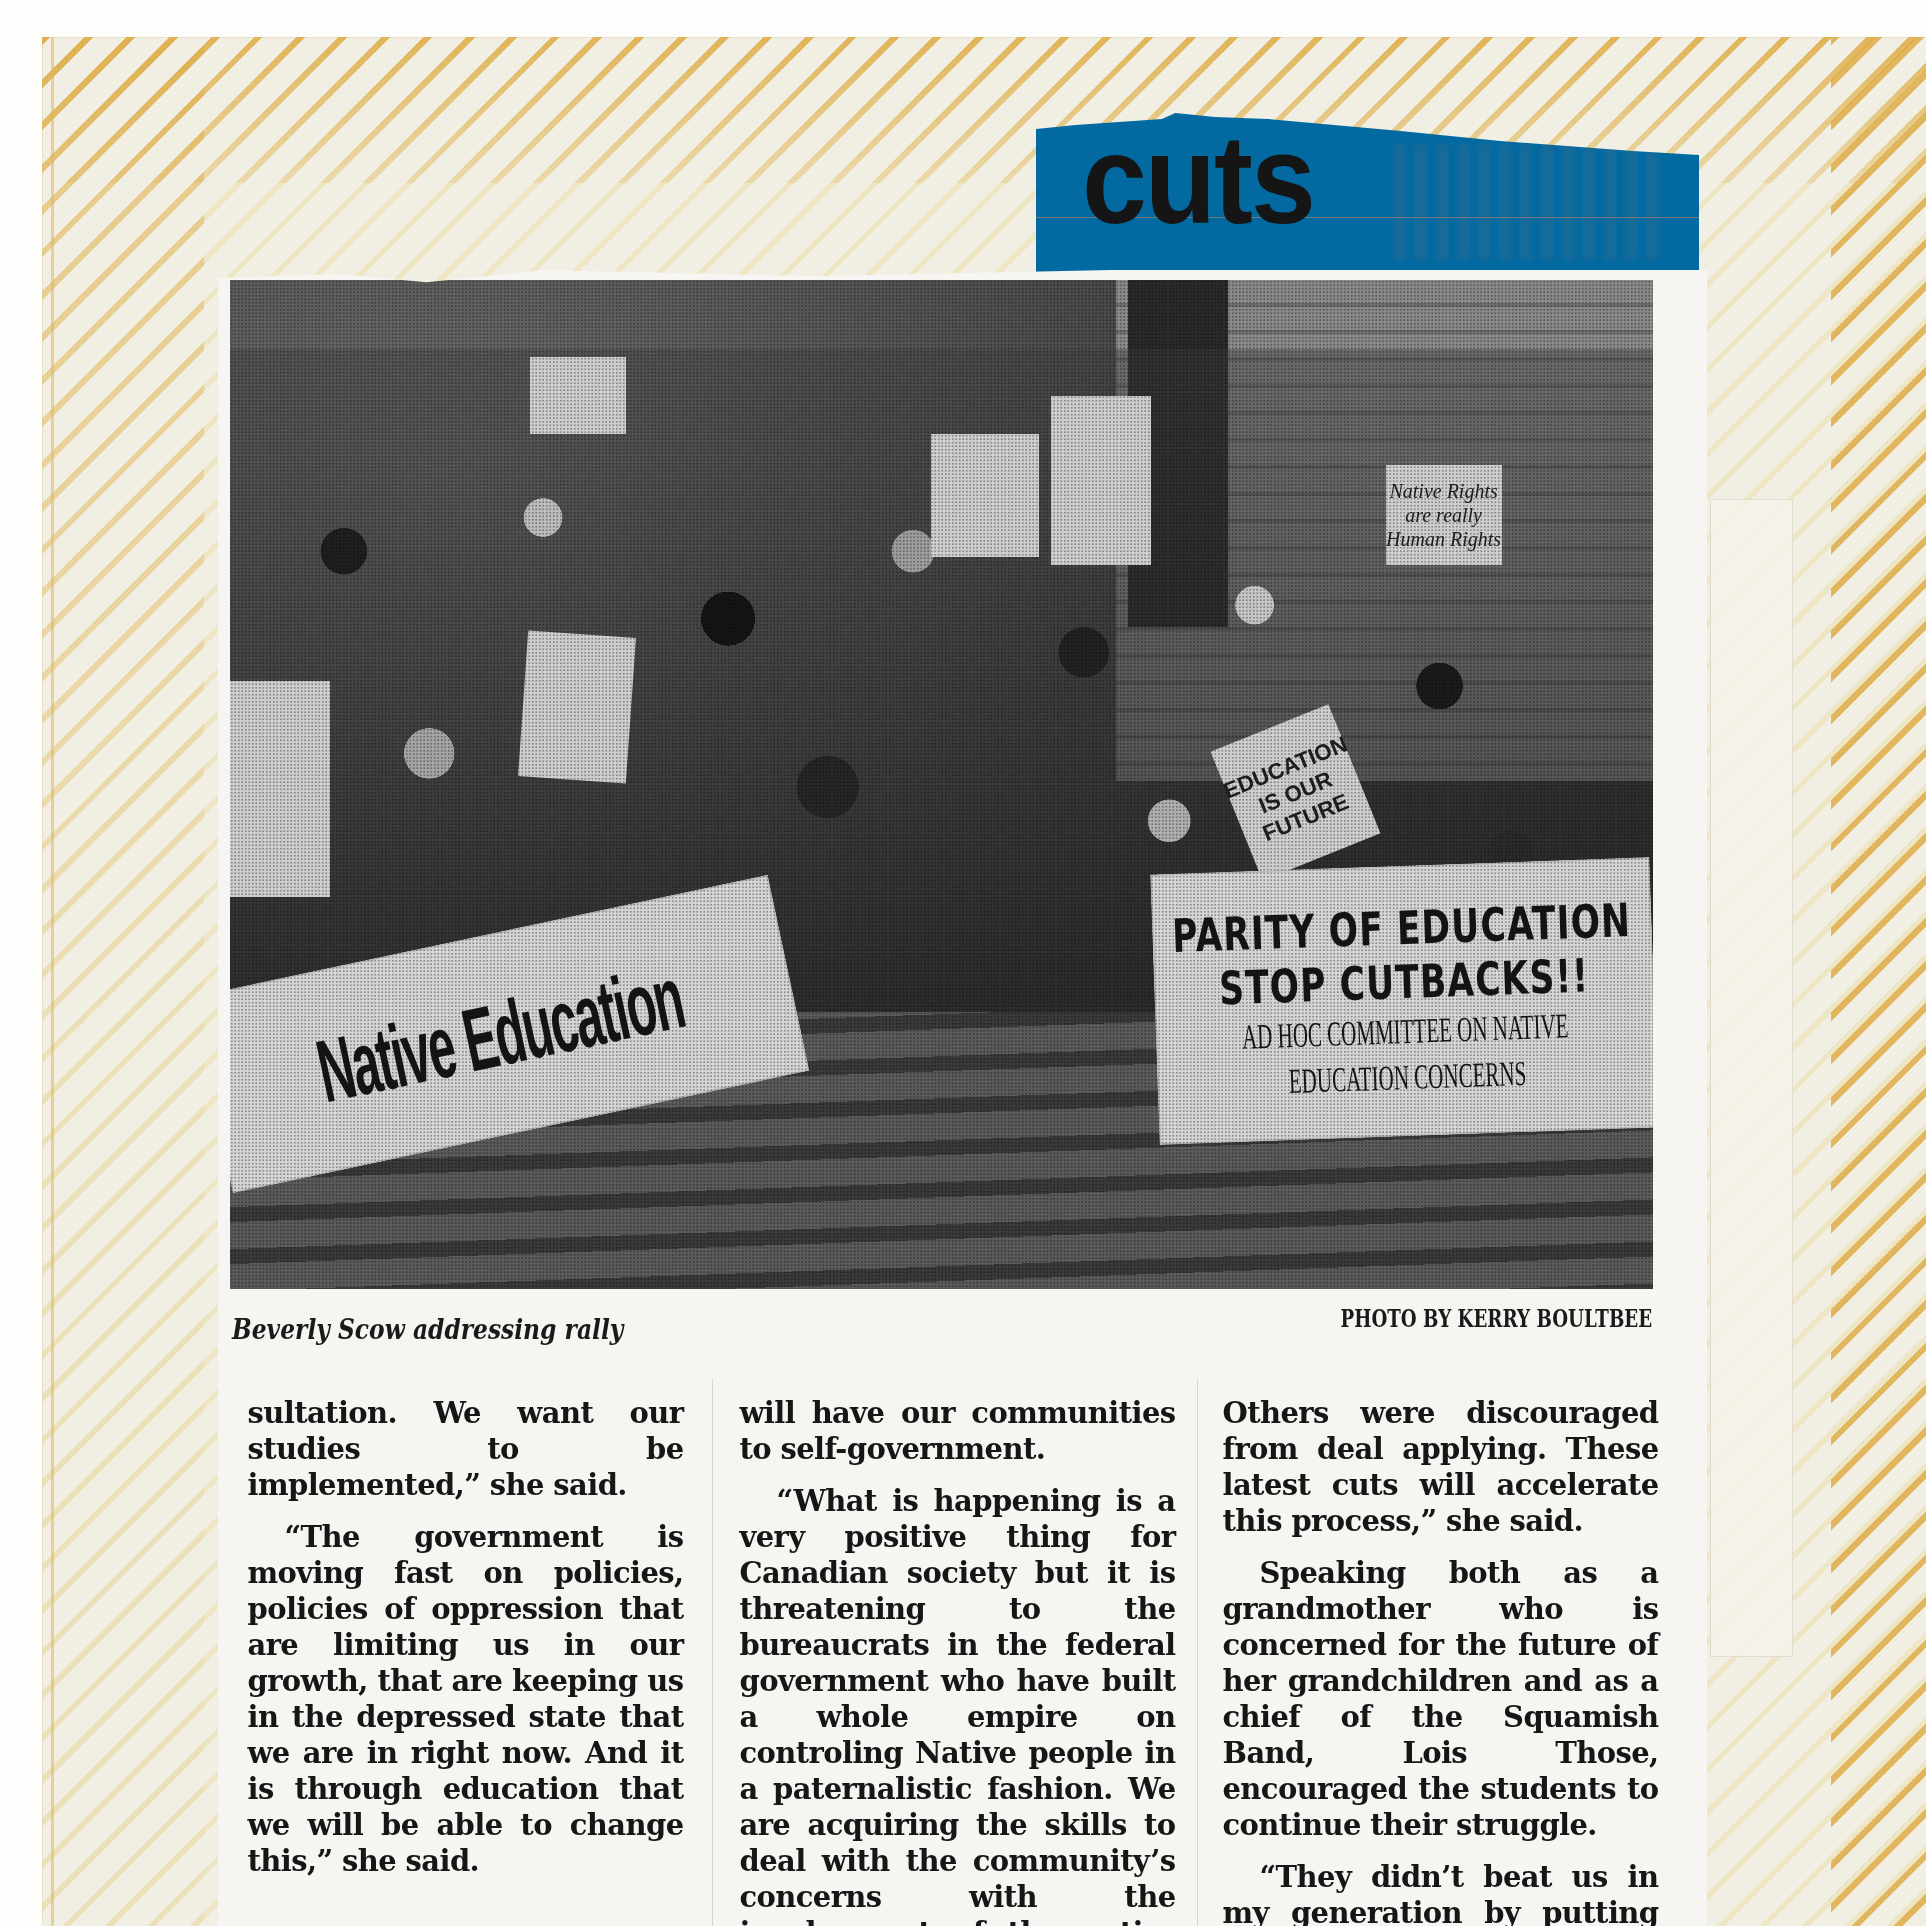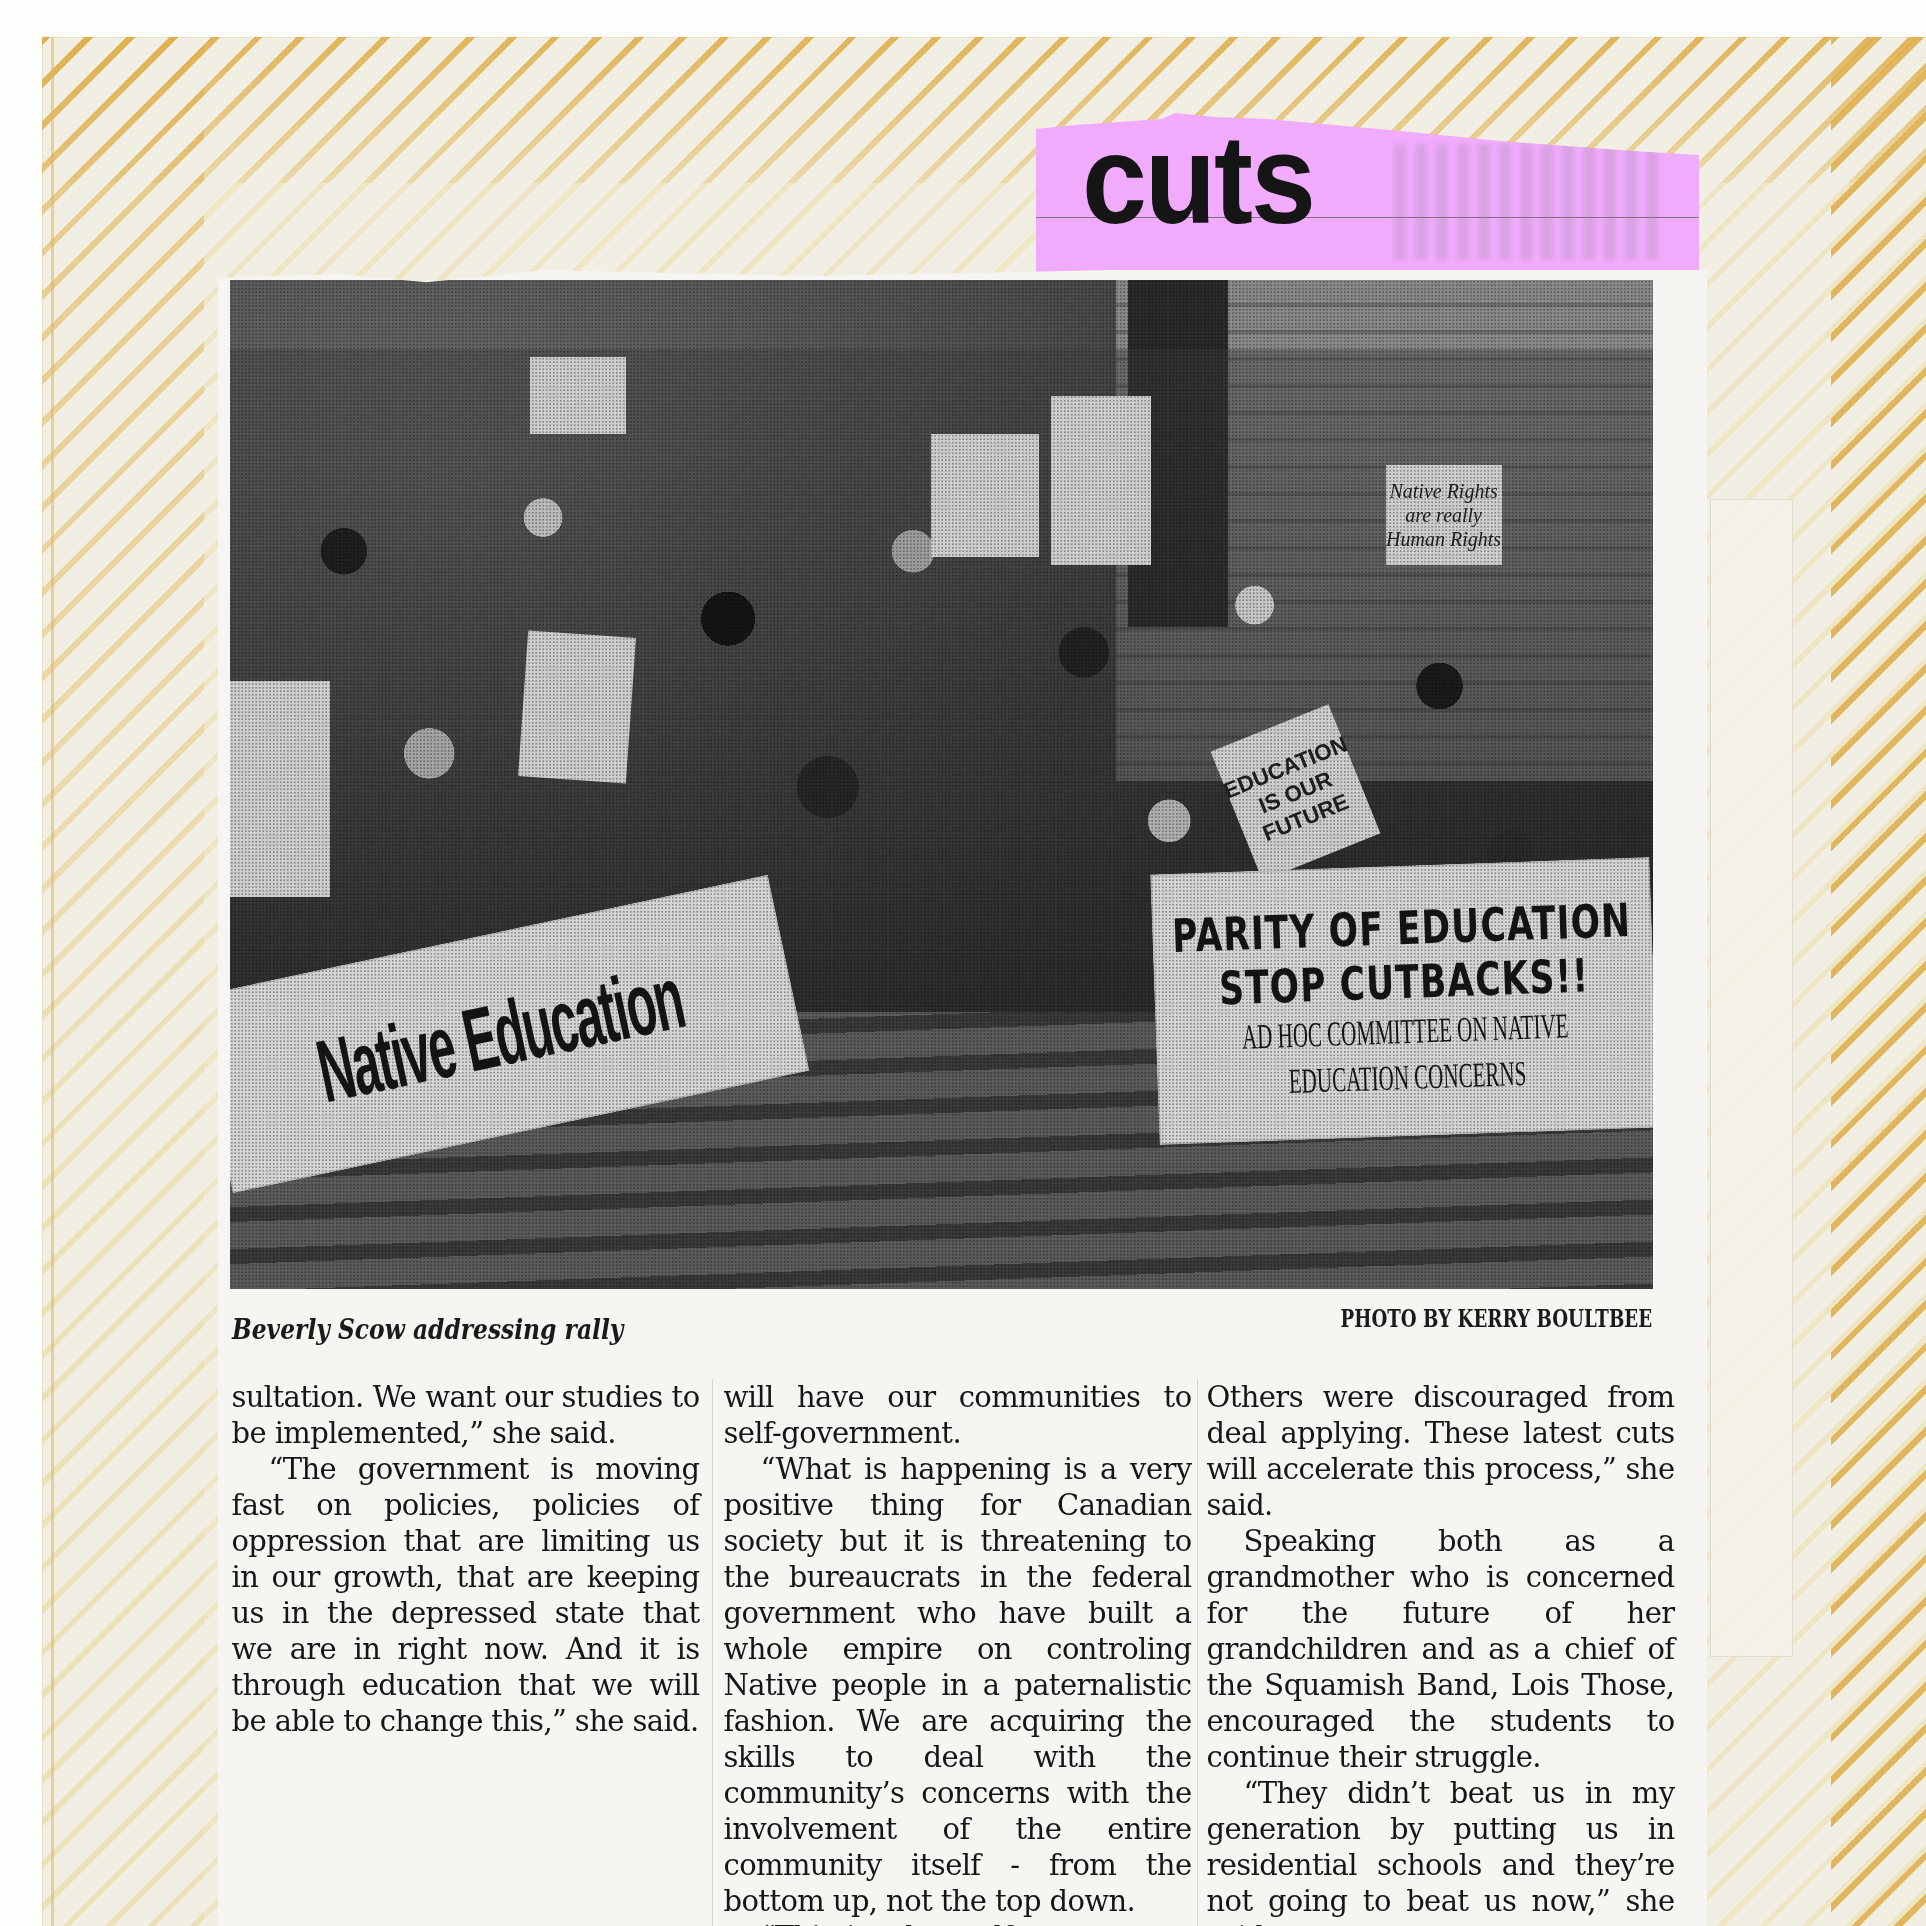--- a/index.html
+++ b/index.html
@@ -30,21 +30,21 @@
     background:rgba(222,182,90,0.55);
   }
   .tape {
     position:absolute; background:rgba(245,243,236,0.82);
     border:0.4px solid rgba(210,205,190,0.6);
   }
 
   
   .head-clip {
     position:absolute; left:1036px; top:79px; width:663px; height:200px;
-    background:#f0abfc;
+    background:#0369a1;
     clip-path: polygon(0 25%, 6% 23%, 19% 20%, 21% 17%, 27% 19%, 35% 20%, 55% 26%, 70% 31%, 90% 36%, 100% 38%, 100% 100%, 0 100%);
   }
   .head-clip .ghost {
     position:absolute; left:358px; top:65px; width:270px; height:116px;
     background:repeating-linear-gradient(90deg, rgba(120,120,120,0.18) 0 11.6px, transparent 11.6px 21px);
     filter:blur(2.3px);
   }
   .head-clip .rule { position:absolute; left:0; right:0; top:138px; height:0.8px; background:#777; }
   .headline {
     position:absolute; left:46px; top:37px;
@@ -142,21 +142,21 @@
   }
 
   .columns {
     position:absolute; left:13.5px; top:1109px; width:1425px; height:886px;
   }
   .col {
     position:absolute; top:0; width:468px;
     font-family:"DejaVu Serif", serif; font-size:29px; line-height:36px;
     color:#161616; text-align:justify; letter-spacing:-0.6px;
   }
-  .col p { margin:0; text-indent:0; }
+  .col p { margin:16px; text-indent:0;font-weight:bold; }
   .col p.indent { text-indent:37px; }
   .col1 { left:0; }
   .col2 { left:492px; }
   .col3 { left:975px; }
   .col-rule { position:absolute; top:0; width:0.8px; height:886px; background:rgba(140,140,140,0.3); }
 </style>
 </head>
 <body>
 
 <div class="backing">

